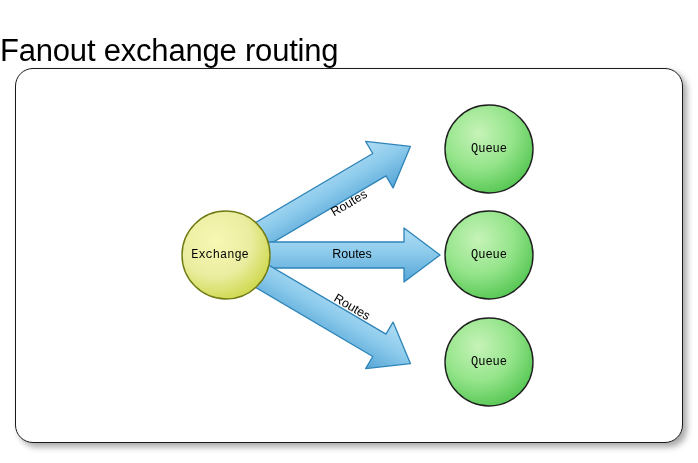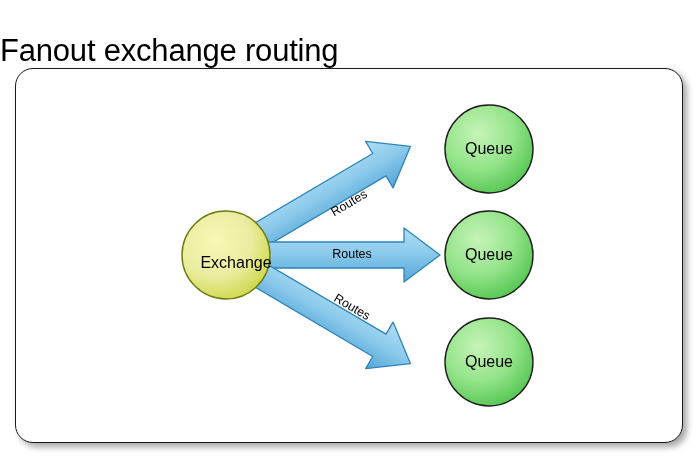--- a/index.html
+++ b/index.html
@@ -45,26 +45,27 @@
   #diagram-canvas {
     position: absolute;
     left: 0;
     top: 0;
     width: 698px;
     height: 463px;
   }
 
   .node-label {
     position: absolute;
-    font-size: 16px;
+    font-size: 12px;
     color: #000000;
     text-align: right;
     white-space: nowrap;
     transform: translate(-50%, -50%);
     pointer-events: none;
+    font-family: Liberation Mono, monospace;
   }
 
   .edge-label {
     position: absolute;
     font-size: 12.5px;
     color: #000000;
     white-space: nowrap;
     pointer-events: none;
   }
   #edge-label-top {
@@ -137,20 +138,20 @@
 
   <g>
     <circle cx="489" cy="255" r="44" fill="url(#grad-queue)" stroke="#1f1f1f" stroke-width="1.4"></circle>
   </g>
 
   <g>
     <circle cx="489" cy="362" r="44" fill="url(#grad-queue)" stroke="#1f1f1f" stroke-width="1.4"></circle>
   </g>
 </svg>
 
-<span class="node-label" style="left:236px; top:255px;margin-top:8px;">Exchange</span>
+<span class="node-label" style="left:220px; top:255px;">Exchange</span>
 <span class="node-label" style="left:489px; top:149px;">Queue</span>
 <span class="node-label" style="left:489px; top:255px;">Queue</span>
 <span class="node-label" style="left:489px; top:362px;">Queue</span>
 
 <span class="edge-label" id="edge-label-top">Routes</span>
 <span class="edge-label" id="edge-label-middle">Routes</span>
 <span class="edge-label" id="edge-label-bottom">Routes</span>
 
 </body></html>

